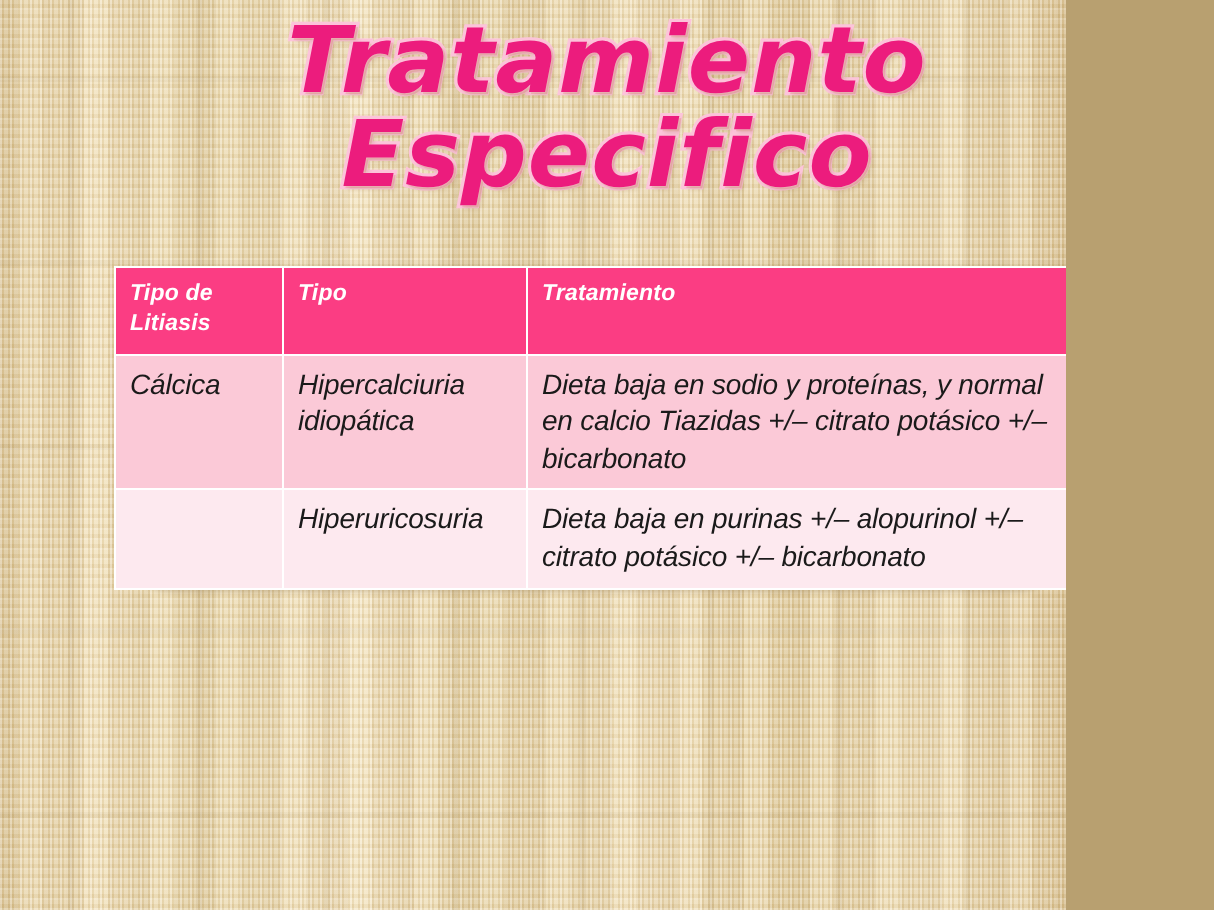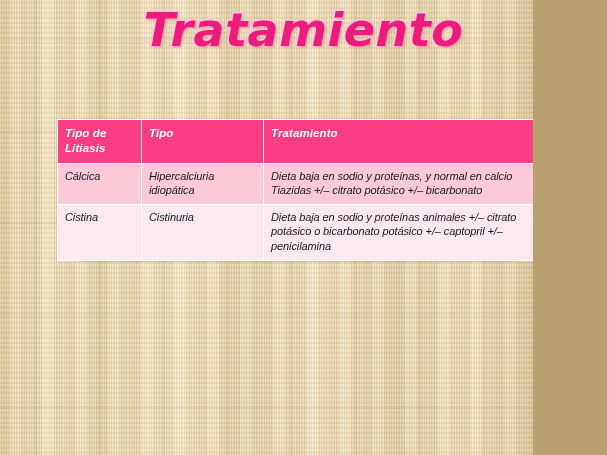--- a/index.html
+++ b/index.html
@@ -108,39 +108,39 @@
   }
   .title-line.second {
     font-size: 46px;
     margin-top: 2px;
   }
 
   
   #table-wrap {
     position: absolute;
     left: 57px;
-    top: 119px;
+    top: 133px;
     width: 478px;
     z-index: 4;
     box-shadow: 1px 1px 2px rgba(120,90,50,0.25);
     border-radius: 27px;
   }
   table.pink-table {
     width: 478px;
     border-collapse: collapse;
     table-layout: fixed;
     background: #fde8ee;
   }
   table.pink-table td,
   table.pink-table th {
     border: 1.5px solid #ffffff;
     vertical-align: top;
     padding: 5px 7px 6px 7px;
     font-family: "Liberation Sans", sans-serif;
-    font-size: 11px;
+    font-size: 14px;
     line-height: 1.33;
     color: #1a1a1a;
     letter-spacing: -0.1px;
   }
   table.pink-table th {
     background: #fb3d83;
     color: #ffffff;
     font-weight: bold;
     text-align: left;
     font-size: 11.5px;
@@ -162,20 +162,21 @@
 </head>
 <body>
 
 <div id="slide">
 
   <div id="slide-bg"></div>
   <div id="slide-bg-bands"></div>
 
   <div id="title-block">
     <span class="title-line">Tratamiento</span>
+    <span class="title-line second">Especifico</span>
   </div>
 
   <div id="table-wrap">
     <table class="pink-table">
       <colgroup>
         <col class="c-tipo">
         <col class="c-causa">
         <col class="c-trat">
       </colgroup>
       <thead>
@@ -187,21 +188,21 @@
         </tr>
       </thead>
       <tbody>
         <tr class="row-dark">
           <td class="cell-tipo">Cálcica</td>
           <td class="cell-causa">Hipercalciuria
 idiopática</td>
           <td class="cell-trat">Dieta baja en sodio y proteínas, y normal en calcio Tiazidas +/– citrato potásico +/– bicarbonato</td>
         </tr>
         <tr class="row-light">
-          <td class="cell-tipo">Cistina</td>
-          <td class="cell-causa">Cistinuria</td>
-          <td class="cell-trat">Dieta baja en sodio y proteínas animales +/– citrato potásico o bicarbonato potásico +/– captopril +/– penicilamina</td>
+          <td class="cell-tipo"></td>
+          <td class="cell-causa">Hiperuricosuria</td>
+          <td class="cell-trat">Dieta baja en purinas +/– alopurinol +/– citrato potásico +/– bicarbonato</td>
         </tr>
       </tbody>
     </table>
   </div>
 
 </div>
 
 </body></html>

